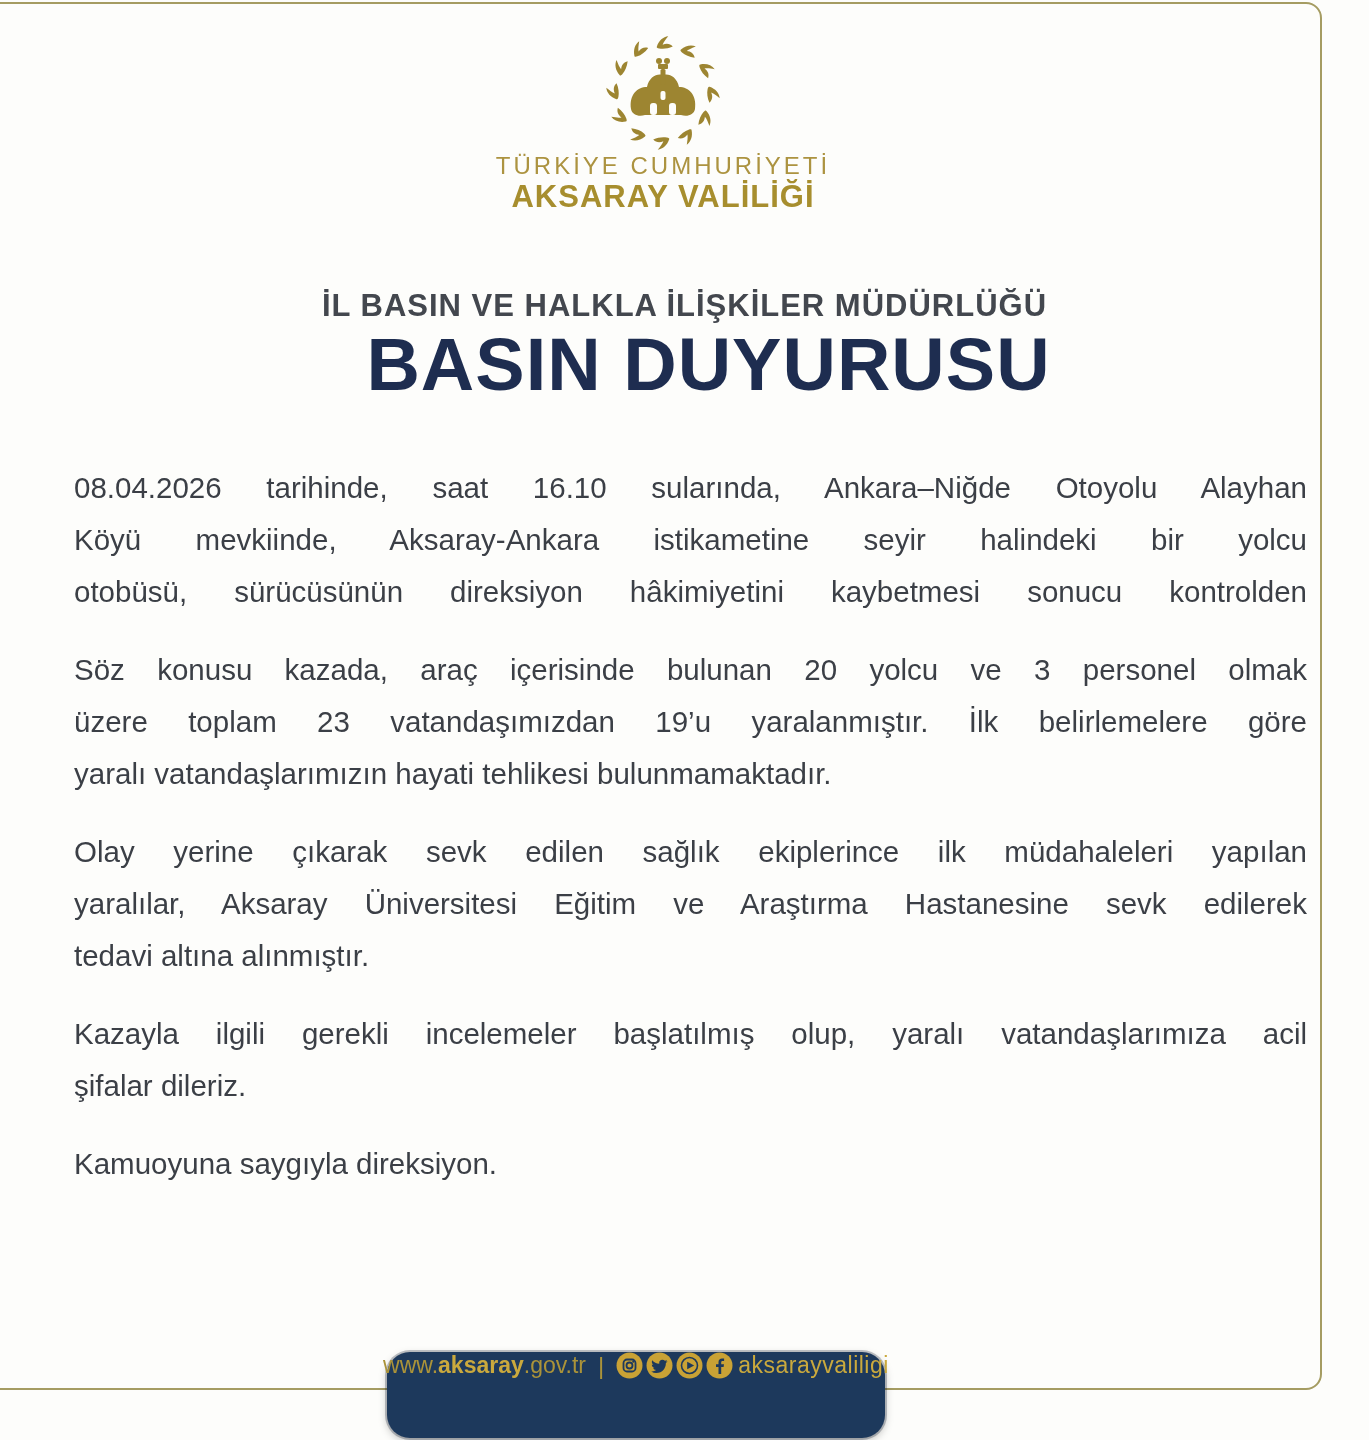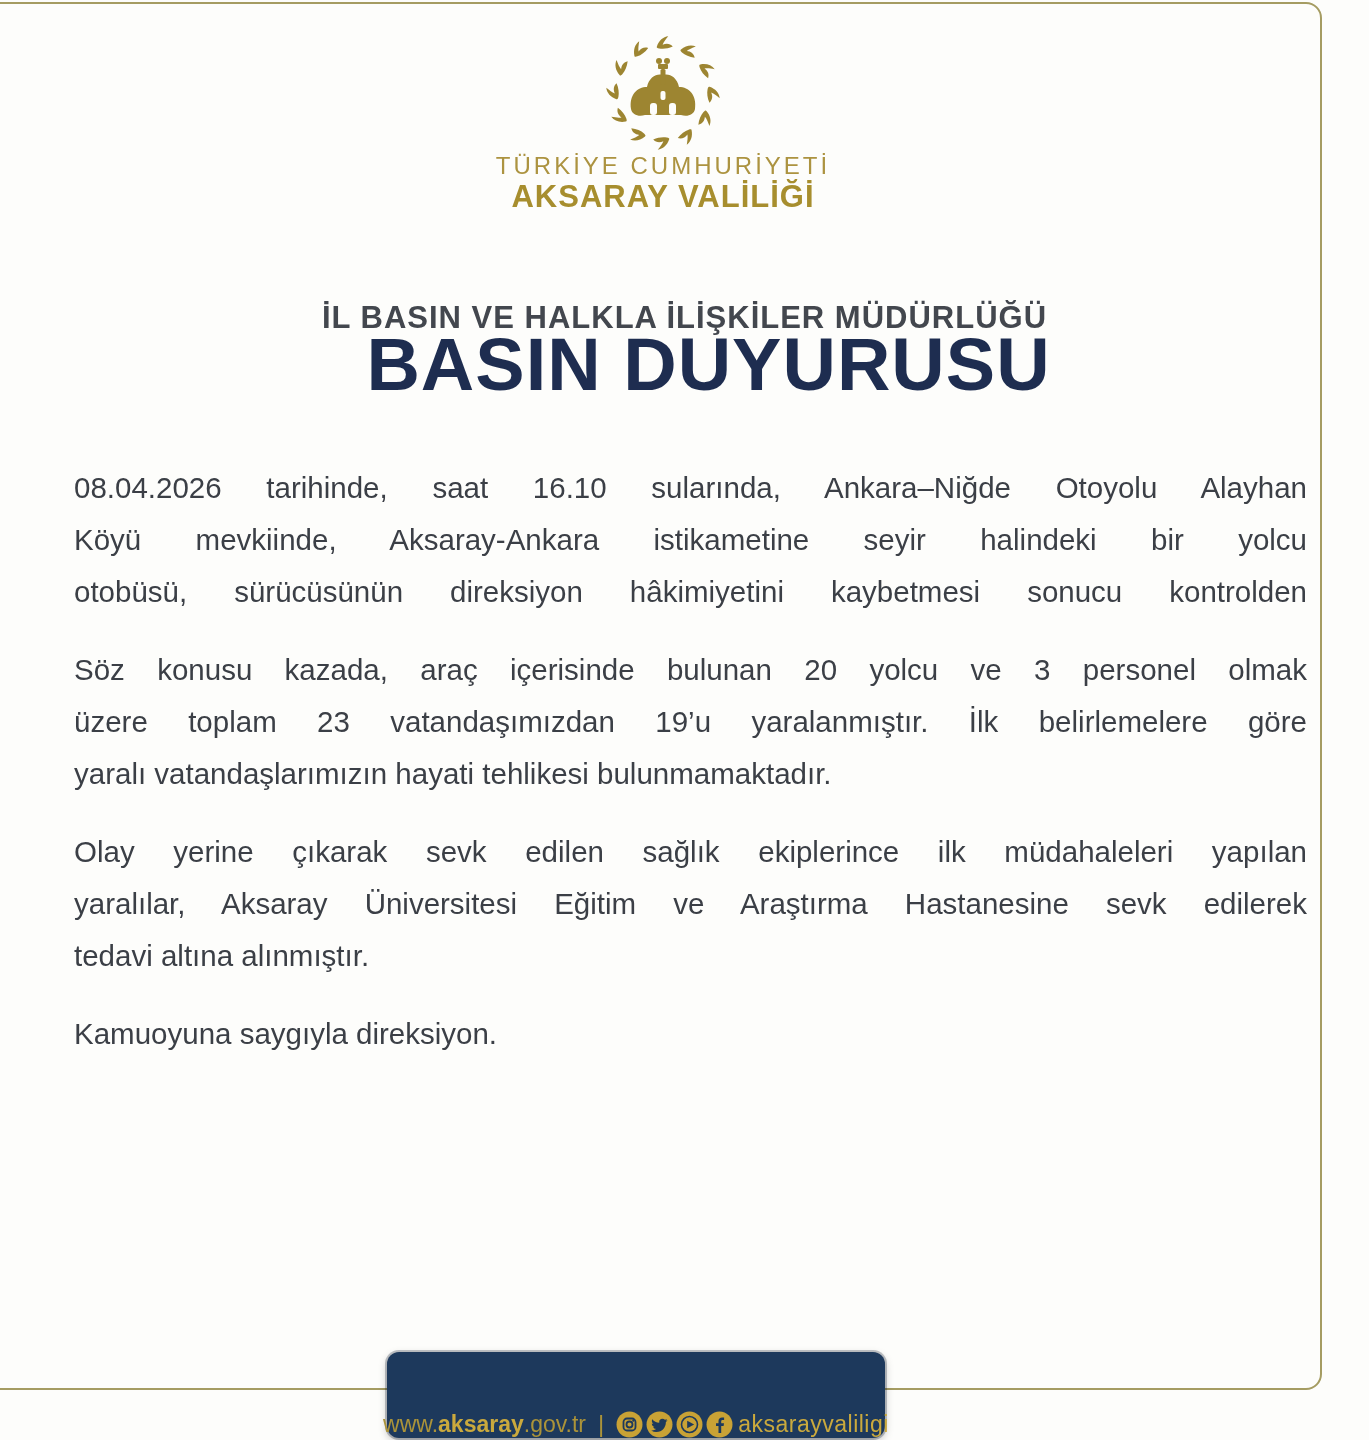--- a/index.html
+++ b/index.html
@@ -37,21 +37,21 @@
     position:absolute;left:0;width:100%;top:152px;
     font-size:24px;font-weight:500;letter-spacing:3px;
     color:var(--org-gold,#ac9340);
   }
   .org-line2{
     position:absolute;left:0;width:100%;top:179px;
     font-size:31px;font-weight:800;letter-spacing:1px;
     color:var(--org-gold-bold,#a78e2e);
   }
   .subtitle{
-    position:absolute;left:0;top:300px;width:1369px;
+    position:absolute;left:0;top:288px;width:1369px;
     text-align:center;
     font-size:31px;font-weight:600;letter-spacing:1px;
     color:var(--subtitle-gray,#43474e);
     z-index:2;
   }
   .main-title{
     position:absolute;left:0;top:322px;width:1369px;
     text-align:center;
     font-size:74px;font-weight:700;letter-spacing:1px;
     color:var(--title-navy,#1e2d50);
@@ -72,23 +72,23 @@
     white-space:normal;
   }
   .line.j{
     text-align:justify;
     text-align-last:justify;
   }
   
   .footer-pill{
     position:absolute;left:387px;top:1352px;width:498px;height:86px;
     background:var(--footer-navy,#1d395c);
-    border-radius:12px;
+    border-radius:23px;
     box-shadow:0 0 0 2px rgba(10,25,45,.25), 0 3px 8px rgba(0,0,0,.25);
-    display:flex;align-items:flex-end;justify-content:center;
+    display:flex;align-items:flex-start;justify-content:center;
     white-space:nowrap;
     z-index:5;
   }
   .footer-url{font-size:23px;color:var(--footer-gold,#ab9339);}
   .footer-url .bold{font-weight:700;color:var(--footer-gold-bright,#caa93d);}
   .footer-sep{font-size:24px;color:var(--footer-gold,#ab9339);margin:0 12px 0 12px;}
   .social-icons{display:flex;align-items:center;gap:3px;margin-right:5px;}
   .social-icons svg{display:block;}
   .footer-handle{font-size:23px;font-weight:500;color:var(--footer-gold-bright,#caa93d);letter-spacing:.5px;}
 </style>
@@ -147,20 +147,24 @@
       <div class="line j">Söz konusu kazada, araç içerisinde bulunan 20 yolcu ve 3 personel olmak</div>
       <div class="line j">üzere toplam 23 vatandaşımızdan 19’u yaralanmıştır. İlk belirlemelere göre</div>
       <div class="line">yaralı vatandaşlarımızın hayati tehlikesi bulunmamaktadır.</div>
     </div>
     <div class="para">
       <div class="line j">Olay yerine çıkarak sevk edilen sağlık ekiplerince ilk müdahaleleri yapılan</div>
       <div class="line j">yaralılar, Aksaray Üniversitesi Eğitim ve Araştırma Hastanesine sevk edilerek</div>
       <div class="line">tedavi altına alınmıştır.</div>
     </div>
     <div class="para">
+      <div class="line j">Kazayla ilgili gerekli incelemeler başlatılmış olup, yaralı vatandaşlarımıza acil</div>
+      <div class="line">şifalar dileriz.</div>
+    </div>
+    <div class="para">
       <div class="line">Kamuoyuna saygıyla direksiyon.</div>
     </div>
   </div>
 
   <div class="footer-pill">
     <span class="footer-url"><span>www.</span><span class="bold">aksaray</span><span>.gov.tr</span></span>
     <span class="footer-sep">|</span>
     <span class="social-icons">
       <svg width="27" height="27" viewBox="0 0 27 27" aria-hidden="true">
         <circle cx="13.5" cy="13.5" r="13" fill="#c9a235"></circle>

